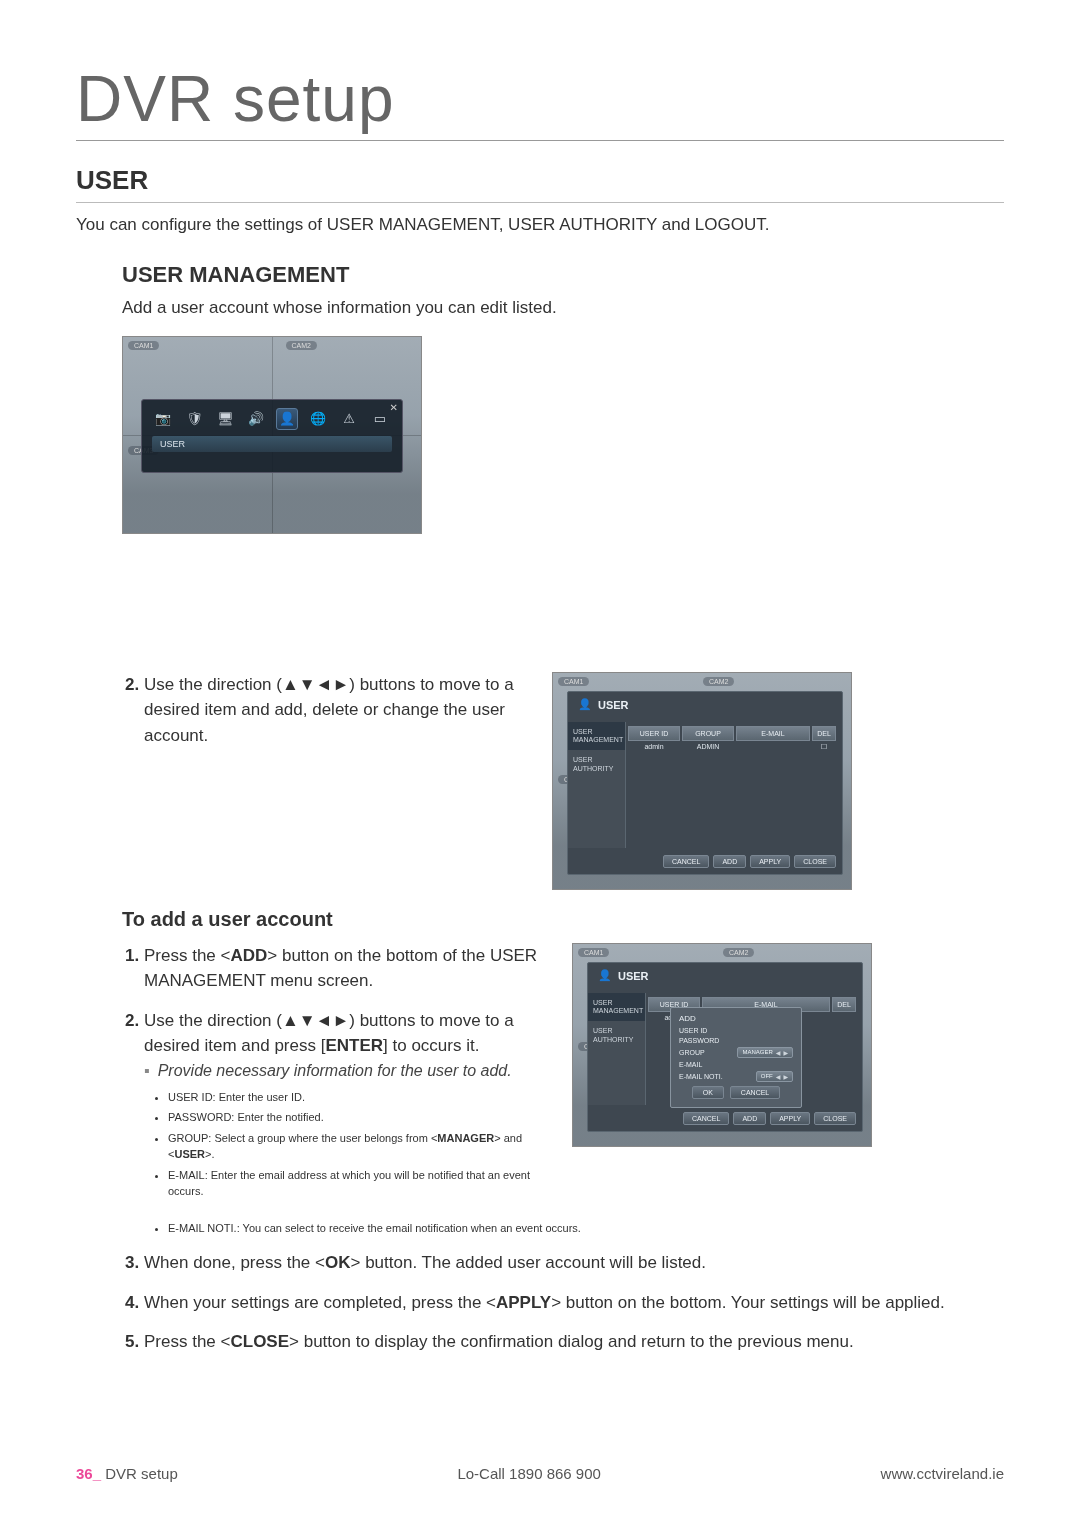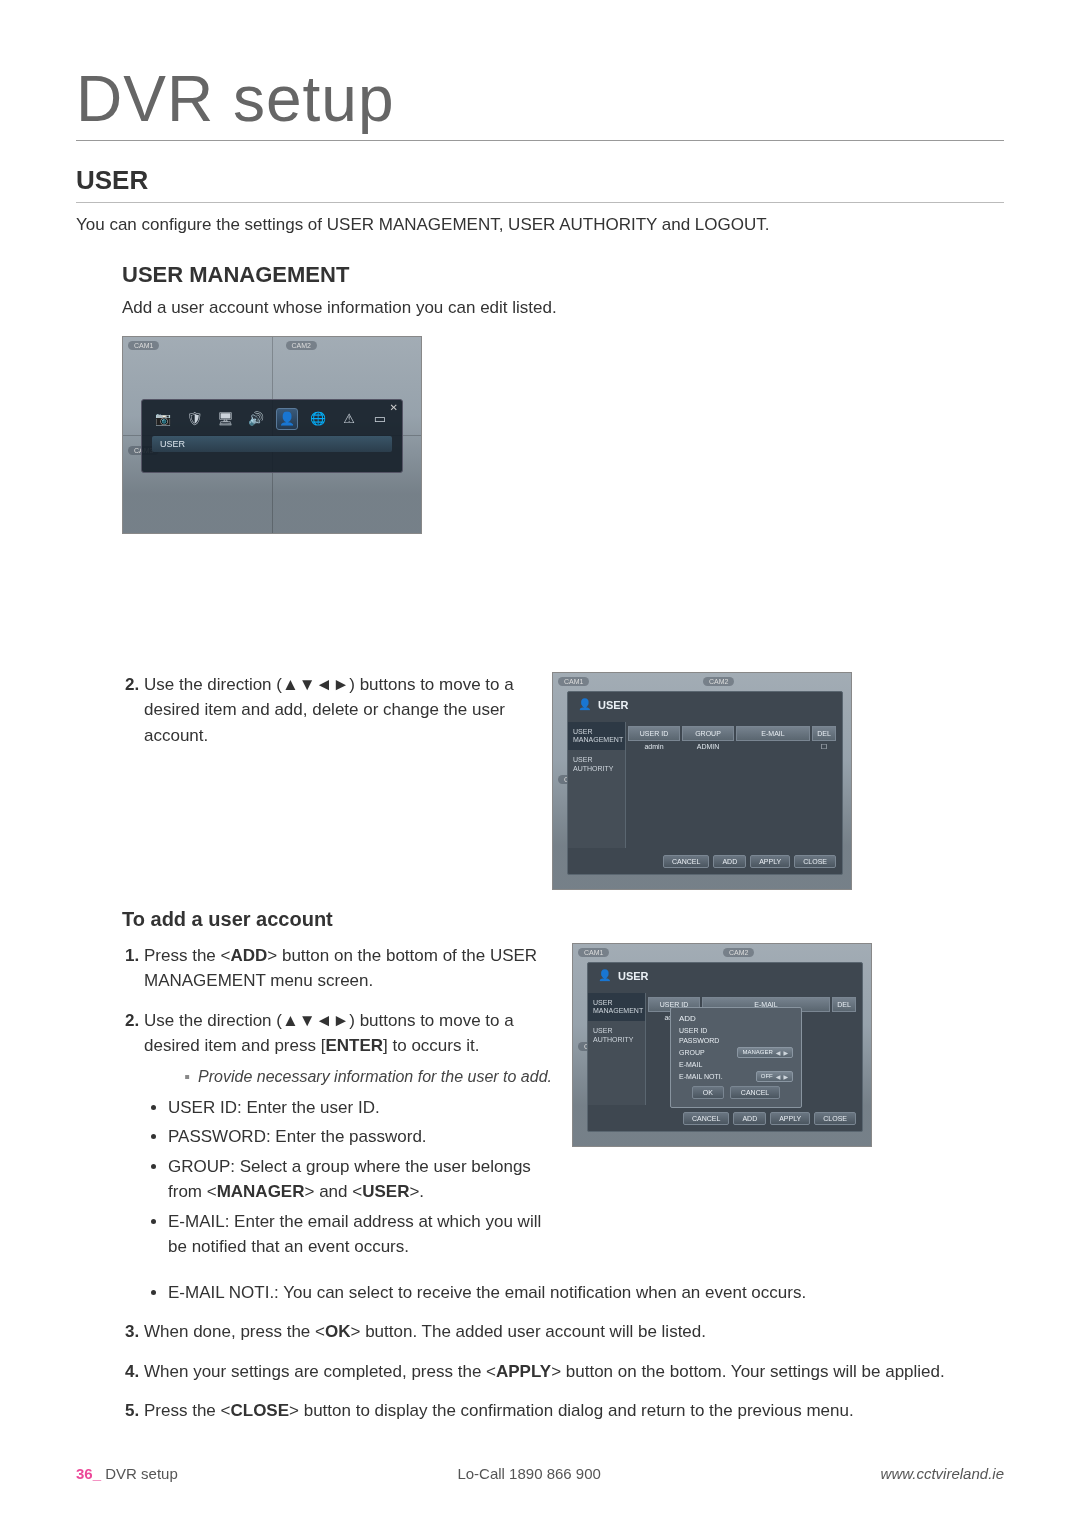--- a/index.html
+++ b/index.html
@@ -74,28 +74,26 @@
   }
   ol.steps > li::marker {
     font-weight: 700;
   }
   ul.bullets {
     list-style: disc;
     padding-left: 24px;
     margin-top: 6px;
   }
   ul.bullets > li {
-    font-size: 17px;
+    font-size: 11px;
     line-height: 1.5;
     margin-bottom: 4px;
   }
   .square {
     list-style: none;
-    margin-top: 6px;
-    text-align: right;
   }
   .square > li::before {
     content: "▪";
     color: #888;
     margin-right: 8px;
   }
   .square > li {
     font-size: 16px;
     font-style: italic;
     color: #444;
@@ -281,21 +279,21 @@
     position: absolute;
     left: 76px; right: 76px;
     bottom: 48px;
     display: flex;
     justify-content: space-between;
     font-size: 15px;
     color: #555;
   }
   .footer .pg { font-weight: 700; color: #ec4899; }
   .footer .mid { text-align: center; flex:1; }
-  .footer .url { text-align: right; font-style: italic; }
+  .footer .url { text-align: right; }
 
   b { font-weight: 700; }
 </style>
 </head>
 <body>
 
 <div class="page">
 
   <div class="chapter-title">DVR setup</div>
 
@@ -390,21 +388,21 @@
           <li>
             <span>Press the &lt;</span><b>ADD</b><span>&gt; button on the bottom of the USER MANAGEMENT menu screen.</span>
           </li>
           <li>
             <span>Use the direction (▲▼◄►) buttons to move to a desired item and press [</span><b>ENTER</b><span>] to occurs it.</span>
             <ul class="square">
               <li>Provide necessary information for the user to add.</li>
             </ul>
             <ul class="bullets">
               <li>USER ID: Enter the user ID.</li>
-              <li>PASSWORD: Enter the password.</li>
+              <li>PASSWORD: Enter the notified.</li>
               <li>
                 <span>GROUP: Select a group where the user belongs from &lt;</span><b>MANAGER</b><span>&gt; and &lt;</span><b>USER</b><span>&gt;.</span>
               </li>
               <li>E-MAIL: Enter the email address at which you will be notified that an event occurs.</li>
             </ul>
           </li>
         </ol>
       </div>
       <div class="col-img">
         <div class="screenshot shot-med2">

